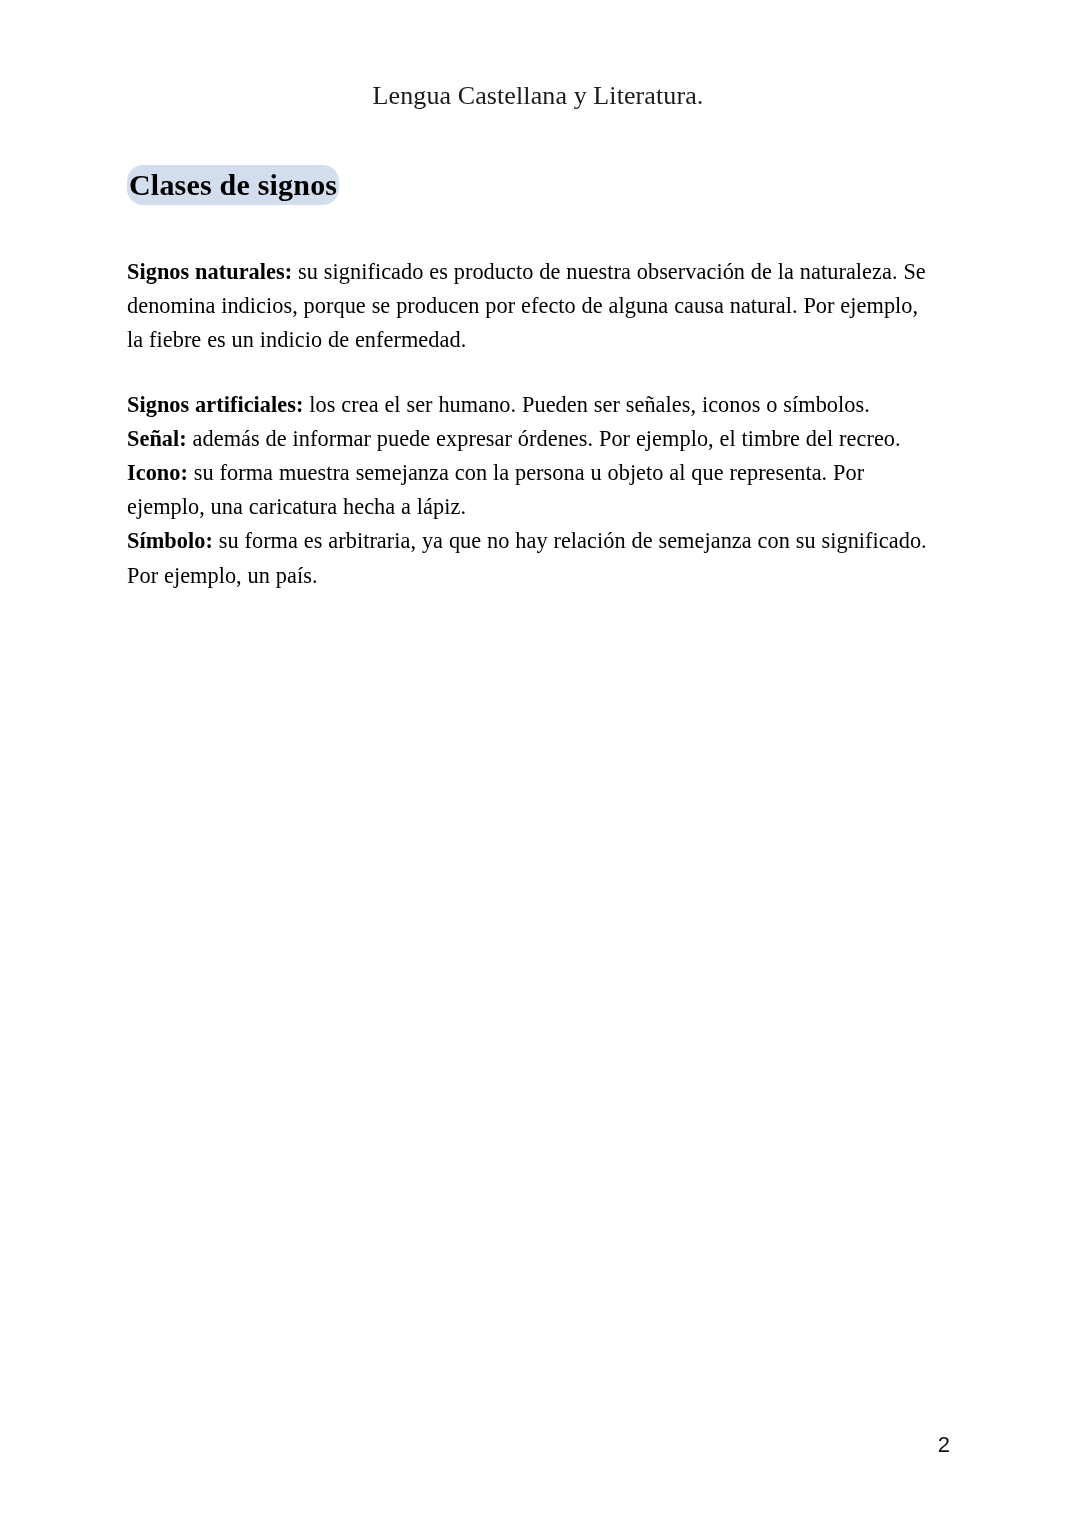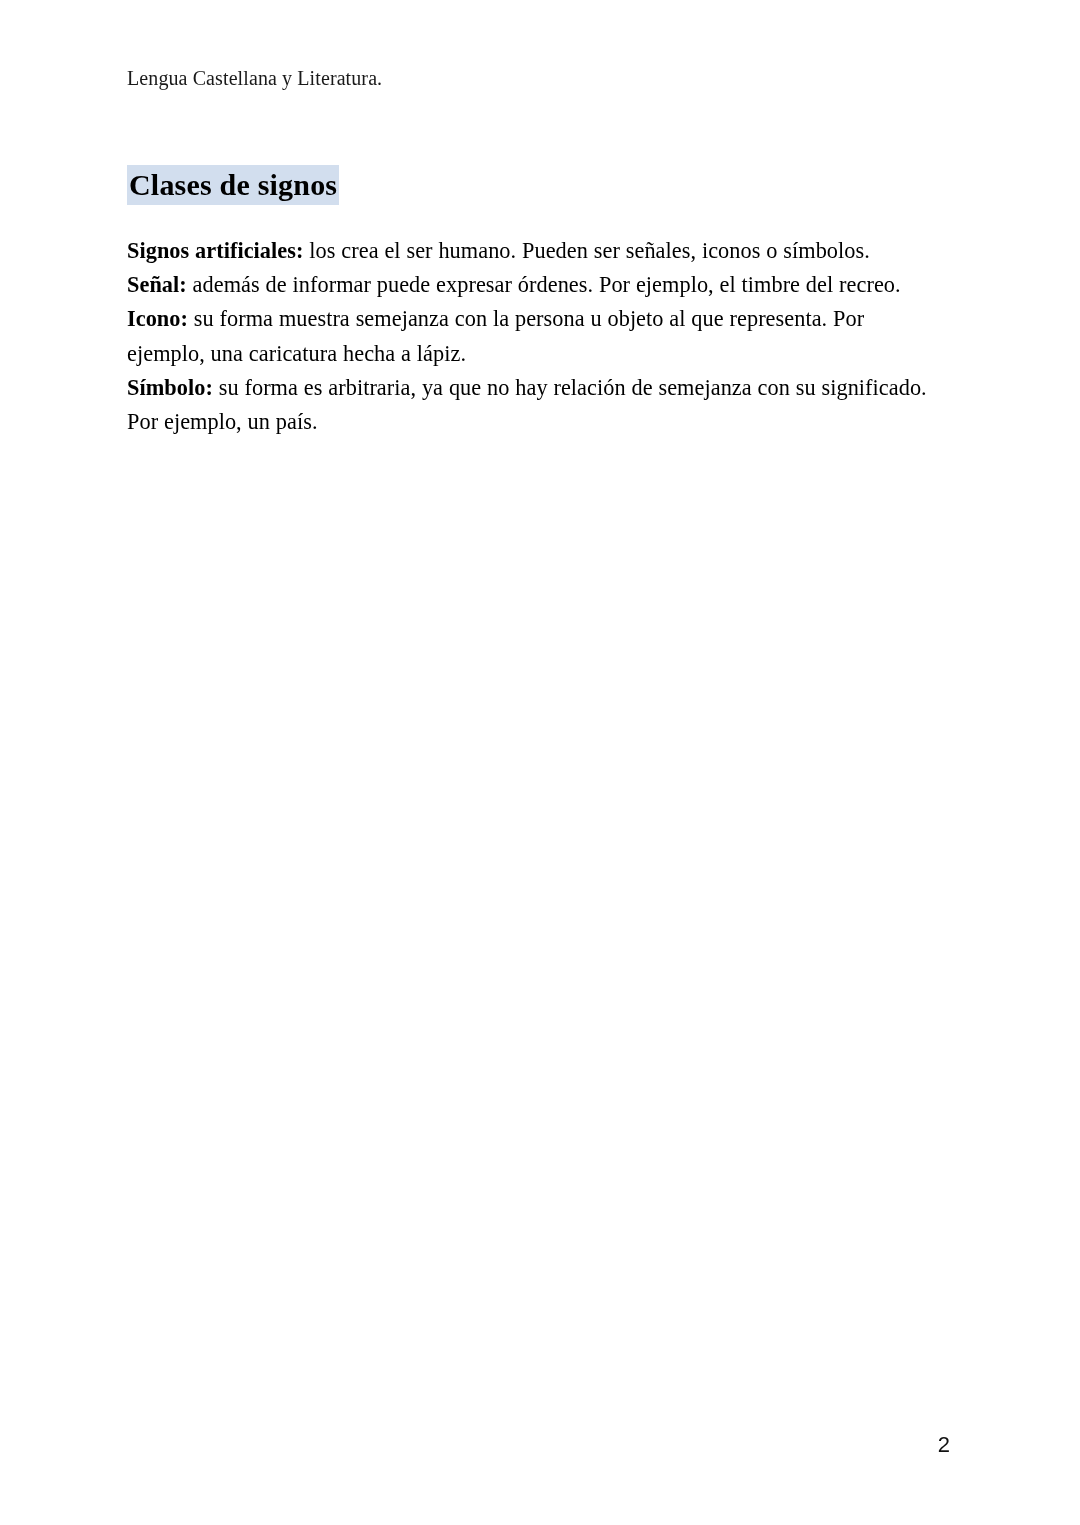--- a/index.html
+++ b/index.html
@@ -15,26 +15,26 @@
     background: #ffffff;
     overflow: hidden;
     font-family: "Liberation Serif", "DejaVu Serif", serif;
     color: #000000;
     -webkit-font-smoothing: antialiased;
   }
 
   
   .doc-header {
     position: absolute;
-    top: 63px;
+    top: 81px;
     left: 127px;
     right: 131px;
-    text-align: left;
+    text-align: center;
     font-family: "Liberation Serif", "DejaVu Serif", serif;
-    font-size: 20px;
+    font-size: 26px;
     line-height: 30px;
     color: #1a1a1a;
     letter-spacing: 0.1px;
     white-space: nowrap;
   }
 
   
   .content {
     position: absolute;
     top: 165px;
@@ -50,20 +50,21 @@
     font-weight: bold;
     line-height: 39px;
     color: #000000;
     letter-spacing: 0.2px;
   }
 
   .page-title .hl {
     background-color: #d2deee;
     padding: 3px 2px 4px 2px;
     box-decoration-break: clone;
+    border-radius: 16px;
     -webkit-box-decoration-break: clone;
   }
 
   .para-block {
     font-size: 22.3px;
     line-height: 34.2px;
     color: #000000;
     letter-spacing: 0.05px;
     text-align: left;
     word-spacing: 0.2px;
@@ -93,20 +94,21 @@
 <body>
 
 <div class="page">
 
   <div class="doc-header">Lengua Castellana y Literatura.</div>
 
   <div class="content">
 
     <h1 class="page-title"><span class="hl">Clases de signos</span></h1>
 
+    <p class="para-block block-naturales"><span class="lead">Signos naturales:</span><span> su significado es producto de nuestra observación de la naturaleza. Se denomina indicios, porque se producen por efecto de alguna causa natural. Por ejemplo, la fiebre es un indicio de enfermedad.</span></p>
 
     <p class="para-block block-artificiales"><span class="lead">Signos artificiales:</span><span> los crea el ser humano. Pueden ser señales, iconos o símbolos.</span><br><span class="lead">Señal:</span><span> además de informar puede expresar órdenes. Por ejemplo, el timbre del recreo.</span><br><span class="lead">Icono:</span><span> su forma muestra semejanza con la persona u objeto al que representa. Por ejemplo, una caricatura hecha a lápiz.</span><br><span class="lead">Símbolo:</span><span> su forma es arbitraria, ya que no hay relación de semejanza con su significado. Por ejemplo, un país.</span></p>
 
   </div>
 
   <div class="page-number">2</div>
 
 </div>
 
 </body></html>

